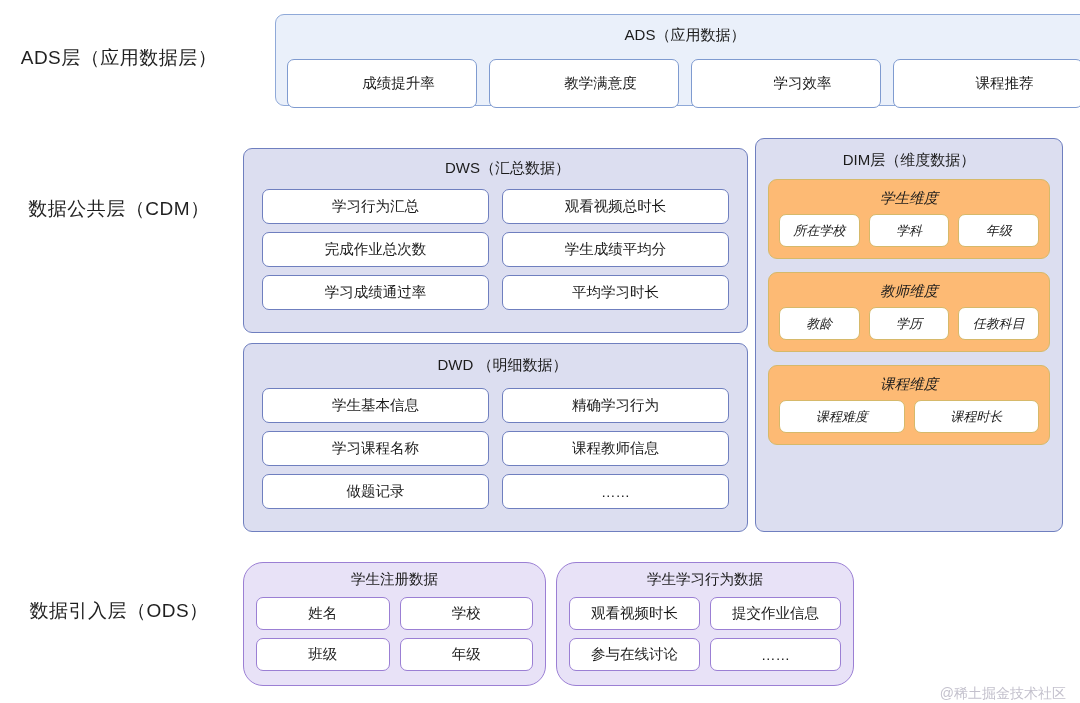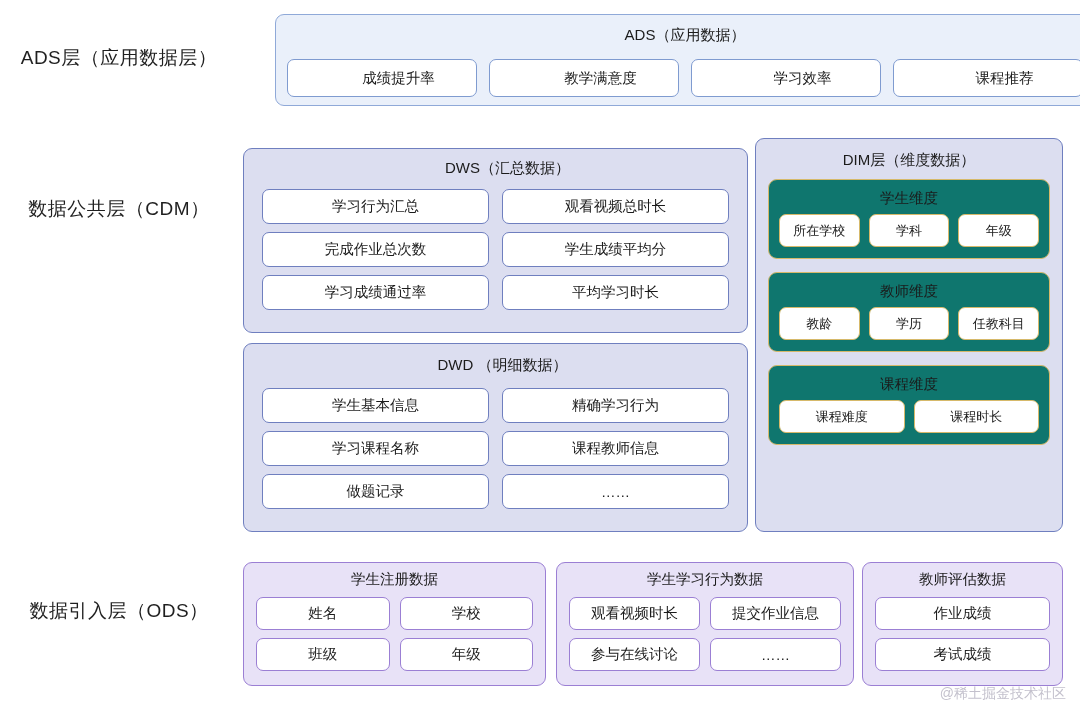--- a/index.html
+++ b/index.html
@@ -68,21 +68,21 @@
     border-color: #8fa9d8;
     margin-left: 32px;
   }
   #ads-panel .panel-title { margin-top: 12px; }
   #ads-grid {
     position: absolute;
     left: 11px; right: 11px; top: 44px;
     display: flex;
     gap: 12px;
   }
-  #ads-grid .chip { flex: 1; height: 38px; border-color: #7f9bd0; padding-left: 33px; }
+  #ads-grid .chip { flex: 1; height: 49px; border-color: #7f9bd0; padding-left: 33px; }
 
   
   #dws-panel {
     left: 243px; top: 148px; width: 505px; height: 185px;
     background: #dcdef0;
     border-color: #6f7fbf;
     padding-left: 24px;
   }
   #dws-panel .panel-title { margin-top: 11px; }
   #dws-grid {
@@ -113,23 +113,24 @@
   
   #dim-panel {
     left: 755px; top: 138px; width: 308px; height: 394px;
     background: #dcdef0;
     border-color: #6f7fbf;
   }
   #dim-panel .panel-title { margin-top: 13px; }
   .dim-group {
     position: absolute;
     left: 12px; right: 12px;
-    background: #0f766e;
+    background: #fdba74;
     border: 1.6px solid #d6b96a;
     border-radius: 9px;
+    font-style: italic;
   }
   .dim-group-title {
     text-align: center;
     font-size: 14.5px;
     color: #1b1b1b;
     margin-top: 9px;
     white-space: nowrap;
   }
   .dim-chips {
     position: absolute;
@@ -147,21 +148,21 @@
   #dim-g1 { top: 133px; height: 80px; }
   #dim-g2 { top: 226px; height: 80px; }
 
   
   .ods-panel {
     position: absolute;
     top: 562px;
     height: 124px;
     background: #e8e2f7;
     border: 1.6px solid #9b7fd4;
-    border-radius: 9px;
+    border-radius: 20px;
   }
   .ods-panel .panel-title { margin-top: 9px; font-size: 14.5px; }
   #ods-0 { left: 243px; width: 303px; }
   #ods-1 { left: 556px; width: 298px; }
   #ods-2 { left: 862px; width: 201px; }
   .ods-grid {
     position: absolute;
     left: 12px; right: 12px; top: 34px;
     display: grid;
     gap: 8px 10px;
@@ -266,23 +267,16 @@
   <div class="ods-panel" id="ods-1">
     <div class="panel-title">学生学习行为数据</div>
     <div class="ods-grid cols2">
       <div class="chip">观看视频时长</div>
       <div class="chip">提交作业信息</div>
       <div class="chip">参与在线讨论</div>
       <div class="chip">……</div>
     </div>
   </div>
 
-  <div class="ods-panel" id="ods-2">
-    <div class="panel-title">教师评估数据</div>
-    <div class="ods-grid cols1">
-      <div class="chip">作业成绩</div>
-      <div class="chip">考试成绩</div>
-    </div>
-  </div>
 
   <div id="watermark">@稀土掘金技术社区</div>
 
 </div>
 
 </body></html>

